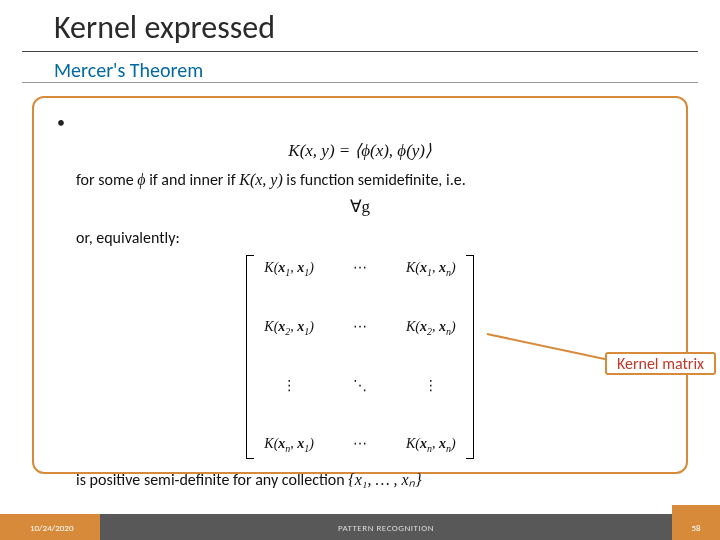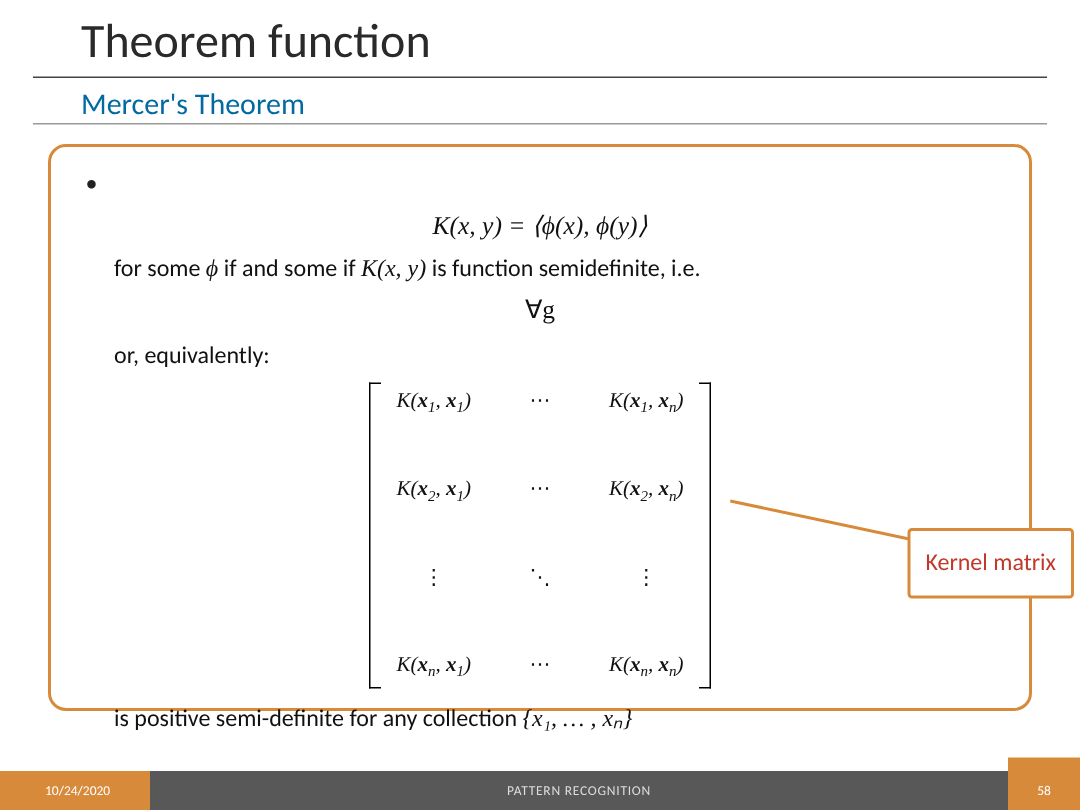--- a/index.html
+++ b/index.html
@@ -108,21 +108,21 @@
     text-align: center;
   }
   .sub { font-size: 10px; vertical-align: sub; }
   .callout {
     position: absolute;
     right: 4px;
     top: 352px;
     background: #fff;
     border: 2px solid #d78b3a;
     border-radius: 3px;
-    padding: 12px 10px;
+    padding: 0 10px;
     font-size: 16px;
     color: #c0392b;
     z-index: 5;
   }
   .callout-line {
     position: absolute;
     right: 106px;
     top: 360px;
     width: 130px;
     height: 2px;
@@ -167,33 +167,33 @@
     color: #fff;
     display: flex;
     align-items: center;
     justify-content: center;
   }
   .ital { font-style: italic; font-family: "Cambria Math", serif; }
 </style>
 </head>
 <body>
 
-<div class="title">Theorem function</div>
+<div class="title">Kernel expressed</div>
 <div class="subtitle">Mercer's Theorem</div>
 
 <div class="content-box">
 
   <div class="bullet-row para">
     <span class="bullet">•</span>
   </div>
 
   <div class="eq-center">K(x, y) = ⟨ϕ(x), ϕ(y)⟩</div>
 
   <div class="para" style="padding-left:20px">
-    <span>for some </span><span class="ital">ϕ</span><span> if and some if </span><span class="ital">K(x, y)</span><span> is function semidefinite, i.e.</span>
+    <span>for some </span><span class="ital">ϕ</span><span> if and inner if </span><span class="ital">K(x, y)</span><span> is function semidefinite, i.e.</span>
   </div>
 
   <div class="eq-row">
     <span class="forall">∀g</span>
   </div>
 
   <div class="para" style="padding-left:20px">or, equivalently:</div>
 
   <div class="matrix-wrap">
     <div class="bracket left"></div>

